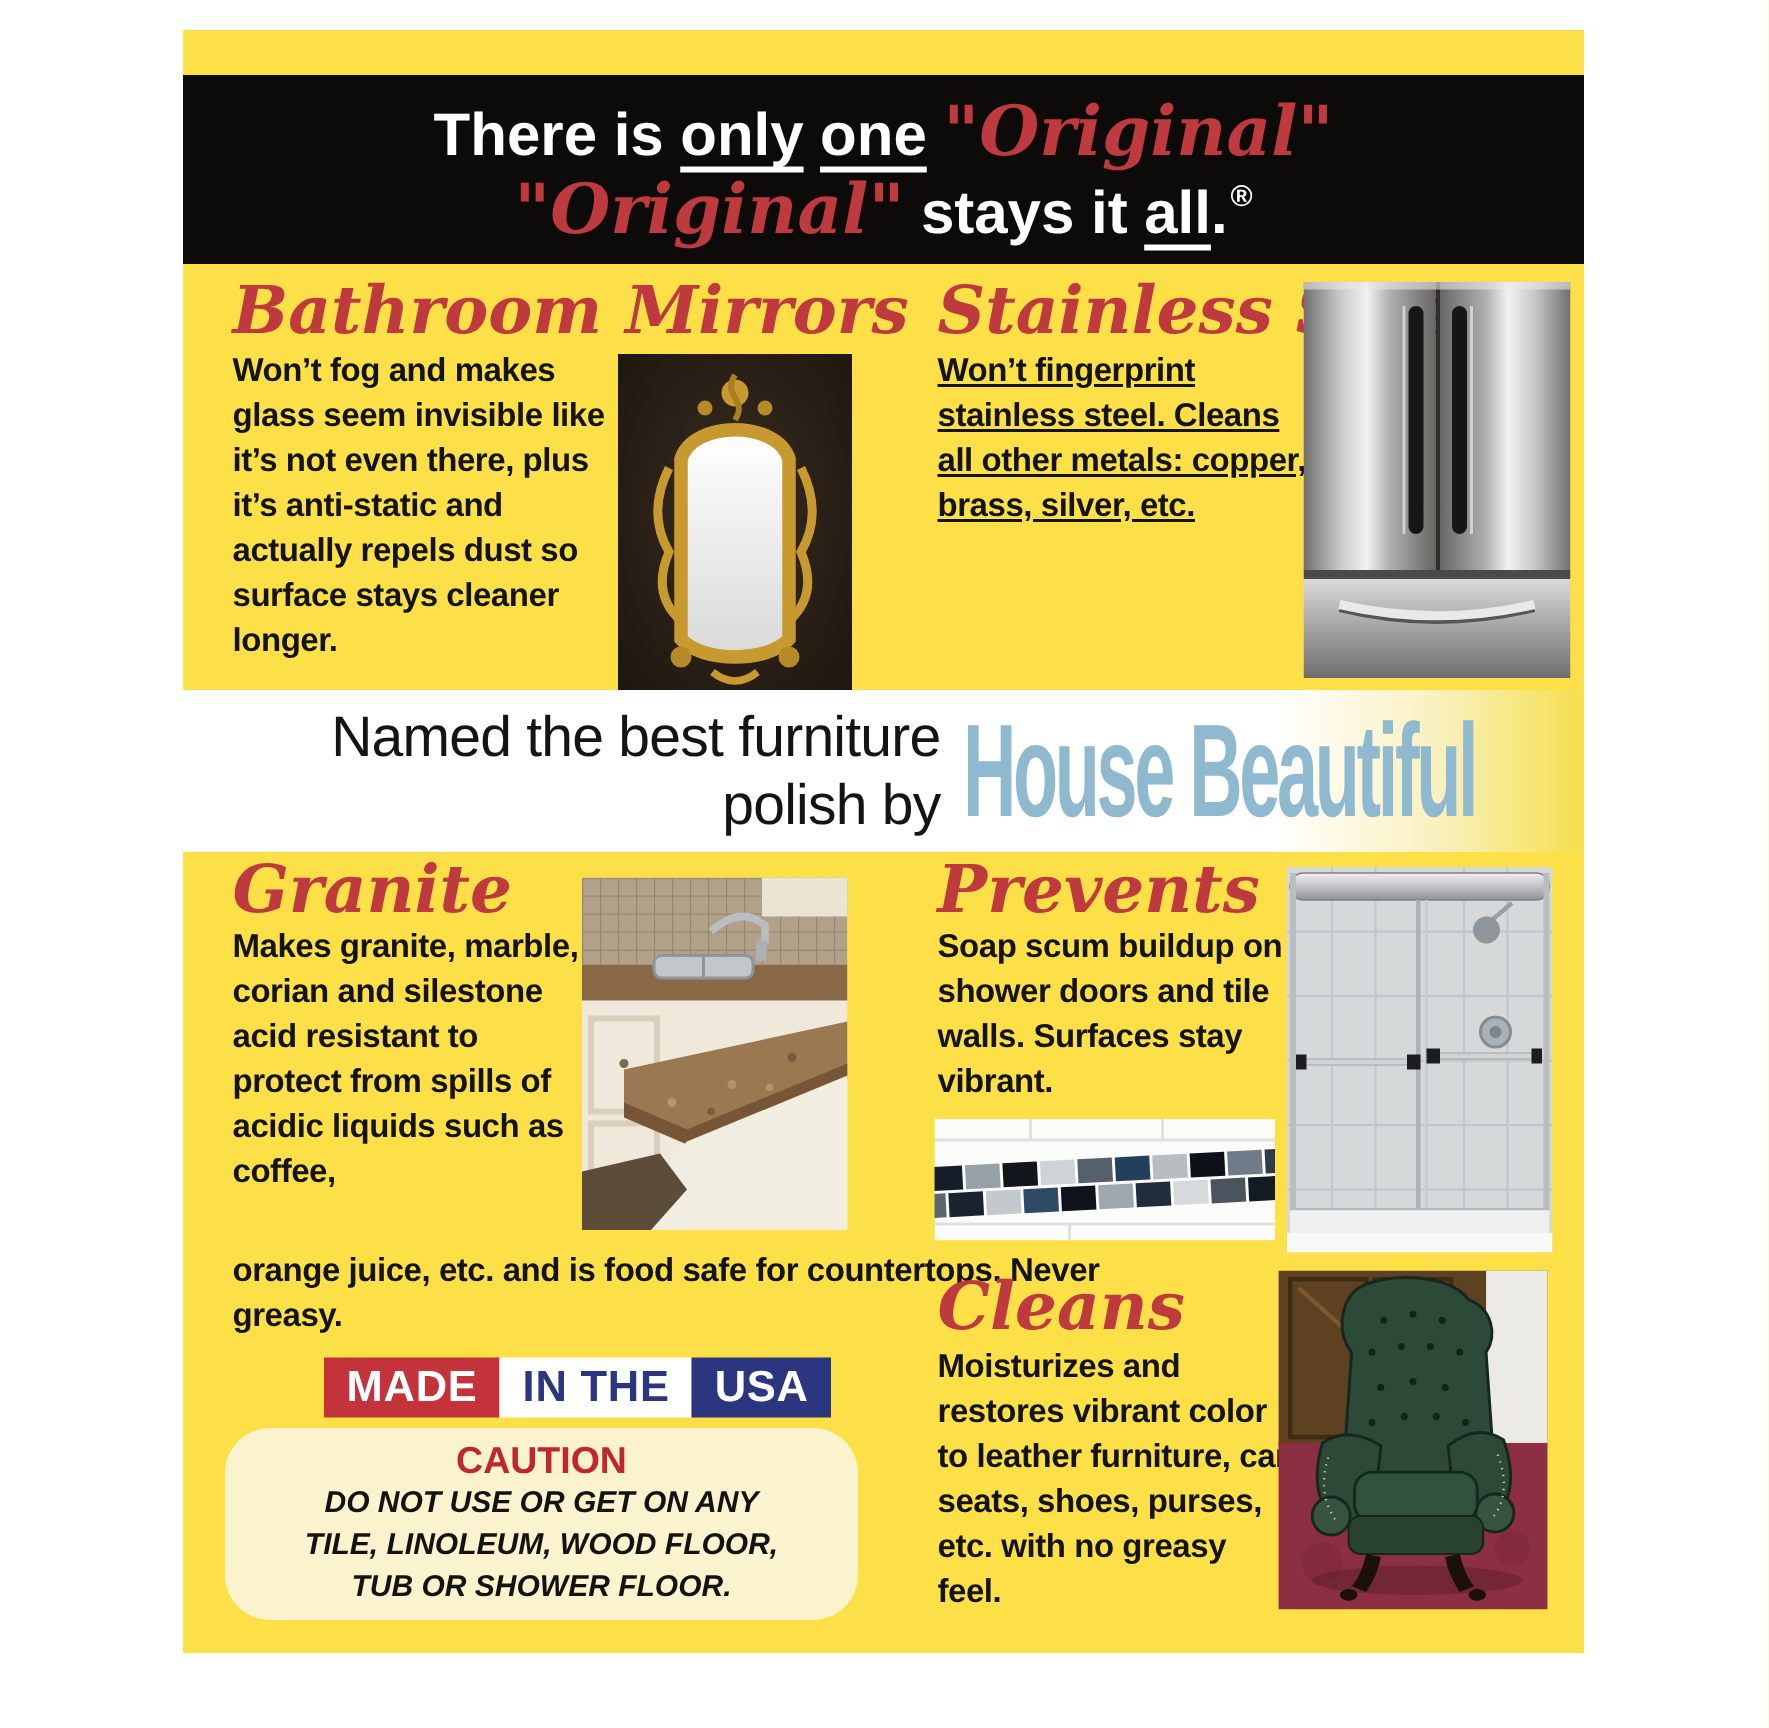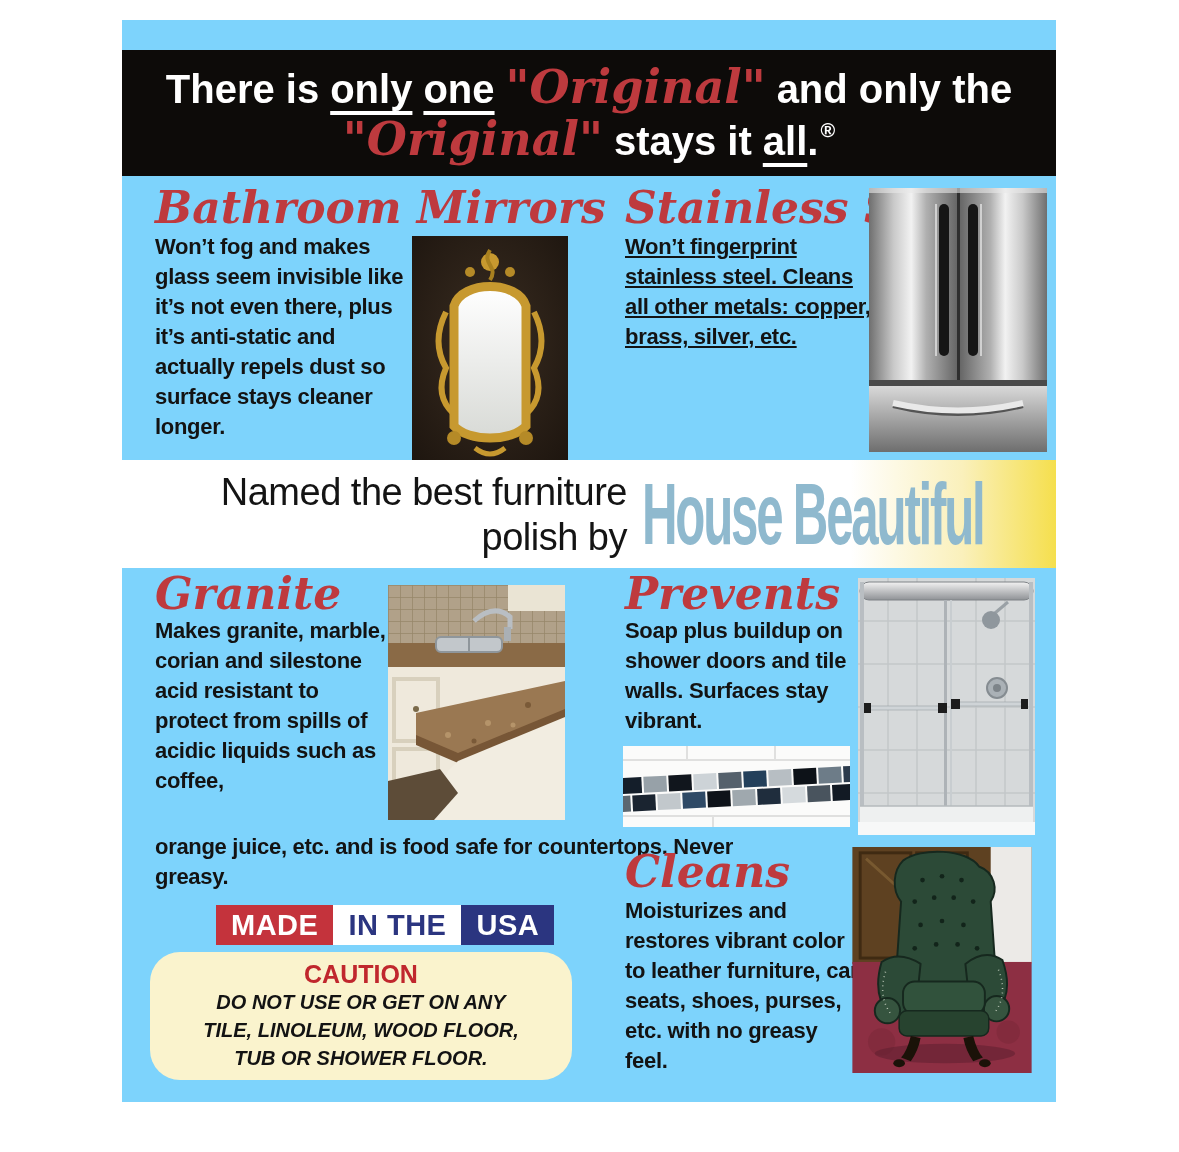--- a/index.html
+++ b/index.html
@@ -1,18 +1,18 @@
 <!DOCTYPE html>
 <html><head>
 <meta charset="utf-8">
 <style>
   html,body{margin:0;padding:0;background:#ffffff;}
   .page{position:relative;width:1179px;height:1152px;background:#ffffff;overflow:hidden;
         font-family:"Liberation Sans",sans-serif;}
-  .label{position:absolute;left:122px;top:20px;width:934px;height:1082px;background:#7dd3fc;}
+  .label{position:absolute;left:122px;top:20px;width:934px;height:1082px;background:#fde047;}
 
   
   .banner{position:absolute;left:0;top:30px;width:100%;height:126px;background:#0D0B09;
           display:flex;flex-direction:column;justify-content:center;gap:6px;}
   .banner-line{display:flex;justify-content:center;align-items:baseline;gap:11px;
                font-weight:bold;font-size:40px;line-height:1;color:#ffffff;}
   .u{text-decoration:underline;text-decoration-thickness:4px;text-underline-offset:8px;}
   .script{font-family:"DejaVu Serif",serif;font-style:italic;font-weight:bold;
           color:#BE3A3E;font-size:46px;}
   .nogap{display:flex;align-items:baseline;gap:0;}
@@ -56,21 +56,20 @@
 
 <div class="page">
   <div class="label">
 
     <div class="banner">
       <div class="banner-line">
         <span>There is</span>
         <span class="u">only</span>
         <span class="u">one</span>
         <span class="script">"Original"</span>
-        <span>and only the</span>
       </div>
       <div class="banner-line">
         <span class="script">"Original"</span>
         <span>stays it</span>
         <span class="nogap">
           <span class="u">all</span>
           <span>.</span>
           <span class="reg">®</span>
         </span>
       </div>
@@ -181,21 +180,21 @@
         <polygon points="0,196 52,184 70,208 46,235 0,235" fill="#5d4c38"></polygon>
         <circle cx="60" cy="150" r="3" fill="#b5946a"></circle>
           <circle cx="100" cy="138" r="3" fill="#b5946a"></circle>
         <circle cx="140" cy="120" r="3" fill="#7a5a38"></circle>
           <circle cx="86" cy="156" r="2.5" fill="#7a5a38"></circle>
         <circle cx="125" cy="140" r="2.5" fill="#b5946a"></circle>
       </svg>
     </div>
 
     <div class="sec-title" style="left:503px;top:552px;">Prevents</div>
-    <div class="body-text" style="left:503px;top:596px;width:250px;">Soap plus buildup on shower doors and tile walls. Surfaces stay vibrant.</div>
+    <div class="body-text" style="left:503px;top:596px;width:250px;">Soap scum buildup on shower doors and tile walls. Surfaces stay vibrant.</div>
     <div class="photo" style="left:501px;top:726px;">
       <svg width="227" height="81" viewBox="0 0 227 81">
         <rect width="227" height="81" fill="#fbfbfa"></rect>
         <path d="M0,14 H227 M64,0 V14 M152,0 V14 M0,70 H227 M90,70 V81" stroke="#e0e0df" stroke-width="2" fill="none"></path>
         <g transform="rotate(-3 113 42)">
           <rect x="-4" y="26" width="23" height="16" fill="#141e2a"></rect>
             <rect x="21" y="26" width="23" height="16" fill="#97a1a8"></rect>
           <rect x="46" y="26" width="23" height="16" fill="#11161d"></rect>
             <rect x="71" y="26" width="23" height="16" fill="#cdd3d7"></rect>
           <rect x="96" y="26" width="23" height="16" fill="#55616c"></rect>

